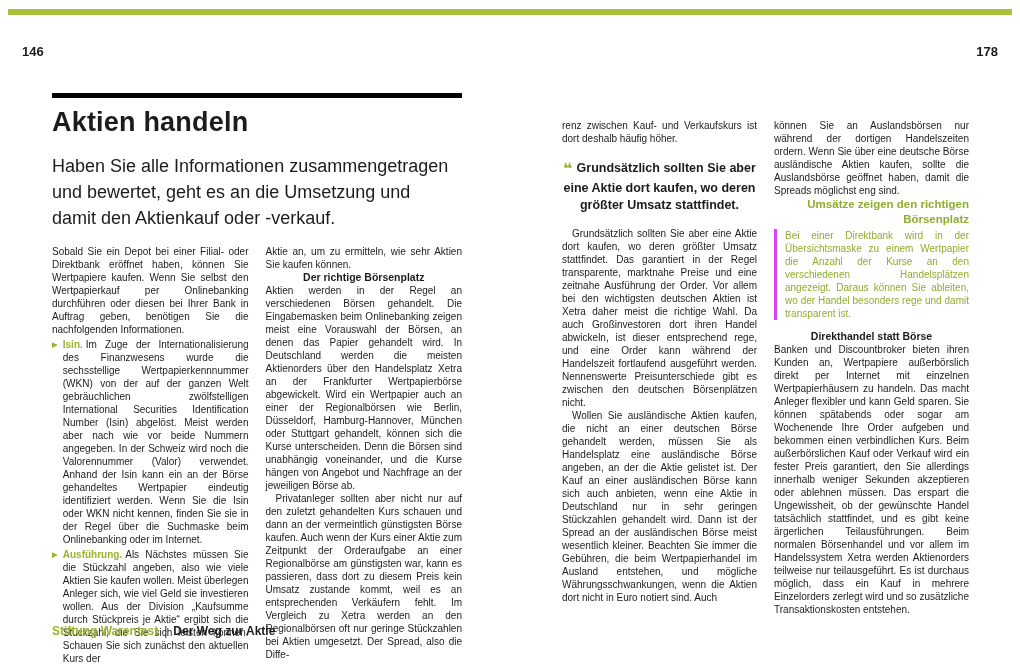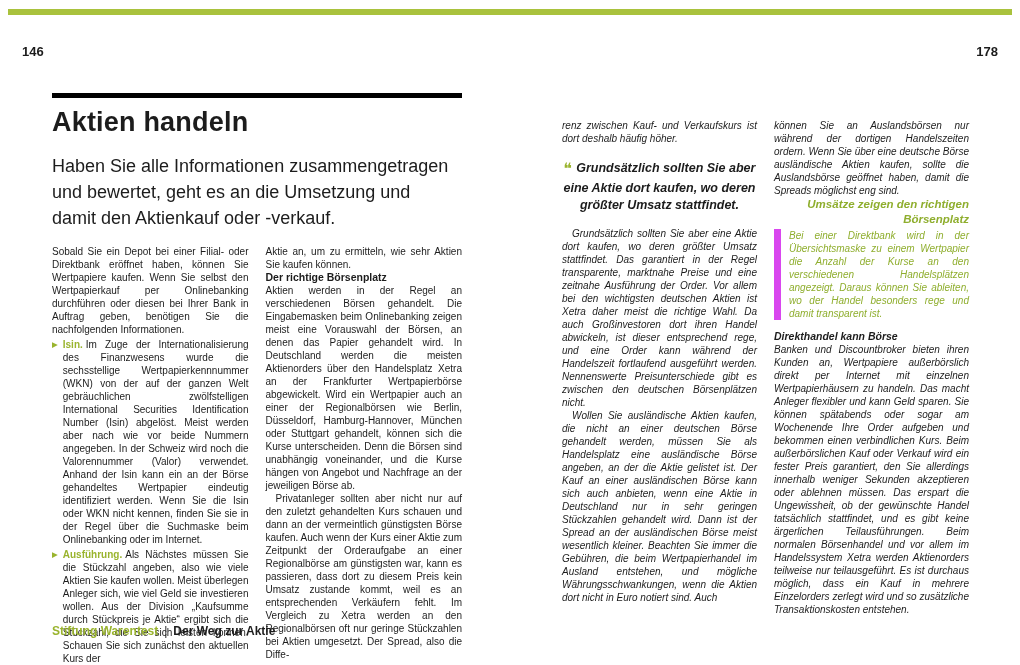--- a/index.html
+++ b/index.html
@@ -6,43 +6,43 @@
   body{
     width:1020px;height:665px;background:#ffffff;position:relative;overflow:hidden;
     font-family:"Liberation Sans","DejaVu Sans",sans-serif;color:#1c1c1c;
   }
   .top-bar{position:absolute;top:9px;left:8px;right:8px;height:6px;background:#a9c23d;}
   .page-num{position:absolute;top:44px;font-size:13px;font-weight:bold;color:#1c1c1c;}
   .page-num.left{left:22px;}
   .page-num.right{right:22px;}
 
   .page-left{position:absolute;left:52px;top:81px;width:410px;margin-top:12px;}
-  .page-right{position:absolute;left:562px;top:119px;width:407px;font-style:italic;}
+  .page-right{position:absolute;left:562px;top:119px;width:407px;}
 
   .title-rule{height:5px;background:#000;}
   h1.article-title{font-size:27px;font-weight:bold;margin:9px 0 15px 0;letter-spacing:0.2px;}
   .intro{font-size:18px;line-height:1.45;margin:0 0 14px 0;max-width:402px;}
 
   .cols{display:flex;gap:17px;}
   .col{width:197px;font-size:10px;line-height:13px;text-align:justify;hyphens:auto;}
   .col p{margin:0;}
   .col p.indent{text-indent:10px;}
 
-  .subhead{font-weight:bold;font-size:10.5px;margin:10px 0 3px 0;text-align:left;}
+  .subhead{font-weight:bold;font-size:10.5px;margin:10px 0 3px 0;text-align:center;}
 
   .bullet{display:flex;margin-top:2px;}
   .bullet .arrow{color:#9ab42e;font-size:7.5px;line-height:13px;margin-right:5px;flex:none;}
   .bullet .btext{text-align:justify;margin:0;}
   .term{font-weight:bold;color:#9ab42e;margin-right:3px;}
 
   .pullquote{margin:13px 0 12px 0;font-size:12.5px;font-weight:bold;line-height:1.38;text-align:center;}
   .qmark{color:#9ab42e;font-size:16px;margin-right:4px;vertical-align:-2px;font-family:"DejaVu Sans",sans-serif;}
 
   .green-head{color:#8fae2e;font-weight:bold;font-size:11.5px;line-height:1.3;margin:12px 0 7px 0;text-align:right;}
-  .green-box{color:#8fae2e;border-left:7px solid #d946ef;padding-left:8px;margin:2px 0 10px 0;text-align:justify;}
+  .green-box{color:#8fae2e;border-left:3px solid #d946ef;padding-left:8px;margin:2px 0 10px 0;text-align:justify;}
 
   .footer{position:absolute;left:52px;top:624px;font-size:12px;font-weight:bold;white-space:nowrap;}
   .footer .brand{color:#9ab42e;}
   .footer .divider{color:#1c1c1c;margin:0 6px;font-weight:normal;}
 </style>
 </head>
 <body>
 
 <div class="top-bar"></div>
 
@@ -88,21 +88,21 @@
       </div>
 
       <p class="indent">Grundsätzlich sollten Sie aber eine Aktie dort kaufen, wo deren größter Umsatz stattfindet. Das garantiert in der Regel transparente, marktnahe Preise und eine zeitnahe Ausführung der Order. Vor allem bei den wichtigsten deutschen Aktien ist Xetra daher meist die richtige Wahl. Da auch Großinvestoren dort ihren Handel abwickeln, ist dieser entsprechend rege, und eine Order kann während der Handelszeit fortlaufend ausgeführt werden. Nennenswerte Preisunterschiede gibt es zwischen den deutschen Börsenplätzen nicht.</p>
       <p class="indent">Wollen Sie ausländische Aktien kaufen, die nicht an einer deutschen Börse gehandelt werden, müssen Sie als Handelsplatz eine ausländische Börse angeben, an der die Aktie gelistet ist. Der Kauf an einer ausländischen Börse kann sich auch anbieten, wenn eine Aktie in Deutschland nur in sehr geringen Stückzahlen gehandelt wird. Dann ist der Spread an der ausländischen Börse meist wesentlich kleiner. Beachten Sie immer die Gebühren, die beim Wertpapierhandel im Ausland entstehen, und mögliche Währungsschwankungen, wenn die Aktien dort nicht in Euro notiert sind. Auch</p>
     </div>
 
     <div class="col">
       <p>können Sie an Auslandsbörsen nur während der dortigen Handelszeiten ordern. Wenn Sie über eine deutsche Börse ausländische Aktien kaufen, sollte die Auslandsbörse geöffnet haben, damit die Spreads möglichst eng sind.</p>
       <p class="green-head">Umsätze zeigen den richtigen Börsenplatz</p>
       <div class="green-box">Bei einer Direktbank wird in der Übersichtsmaske zu einem Wertpapier die Anzahl der Kurse an den verschiedenen Handelsplätzen angezeigt. Daraus können Sie ableiten, wo der Handel besonders rege und damit transparent ist.</div>
-      <p class="subhead">Direkthandel kann Börse</p>
+      <p class="subhead">Direkthandel statt Börse</p>
       <p>Banken und Discountbroker bieten ihren Kunden an, Wertpapiere außerbörslich direkt per Internet mit einzelnen Wertpapierhäusern zu handeln. Das macht Anleger flexibler und kann Geld sparen. Sie können spätabends oder sogar am Wochenende Ihre Order aufgeben und bekommen einen verbindlichen Kurs. Beim außerbörslichen Kauf oder Verkauf wird ein fester Preis garantiert, den Sie allerdings innerhalb weniger Sekunden akzeptieren oder ablehnen müssen. Das erspart die Ungewissheit, ob der gewünschte Handel tatsächlich stattfindet, und es gibt keine ärgerlichen Teilausführungen. Beim normalen Börsenhandel und vor allem im Handelssystem Xetra werden Aktienorders teilweise nur teilausgeführt. Es ist durchaus möglich, dass ein Kauf in mehrere Einzelorders zerlegt wird und so zusätzliche Transaktionskosten entstehen.</p>
     </div>
   </div>
 </div>
 
 <div class="footer">
   <span class="brand">Stiftung Warentest</span><span class="divider">|</span><span>Der Weg zur Aktie</span>
 </div>
 
 </body></html>

